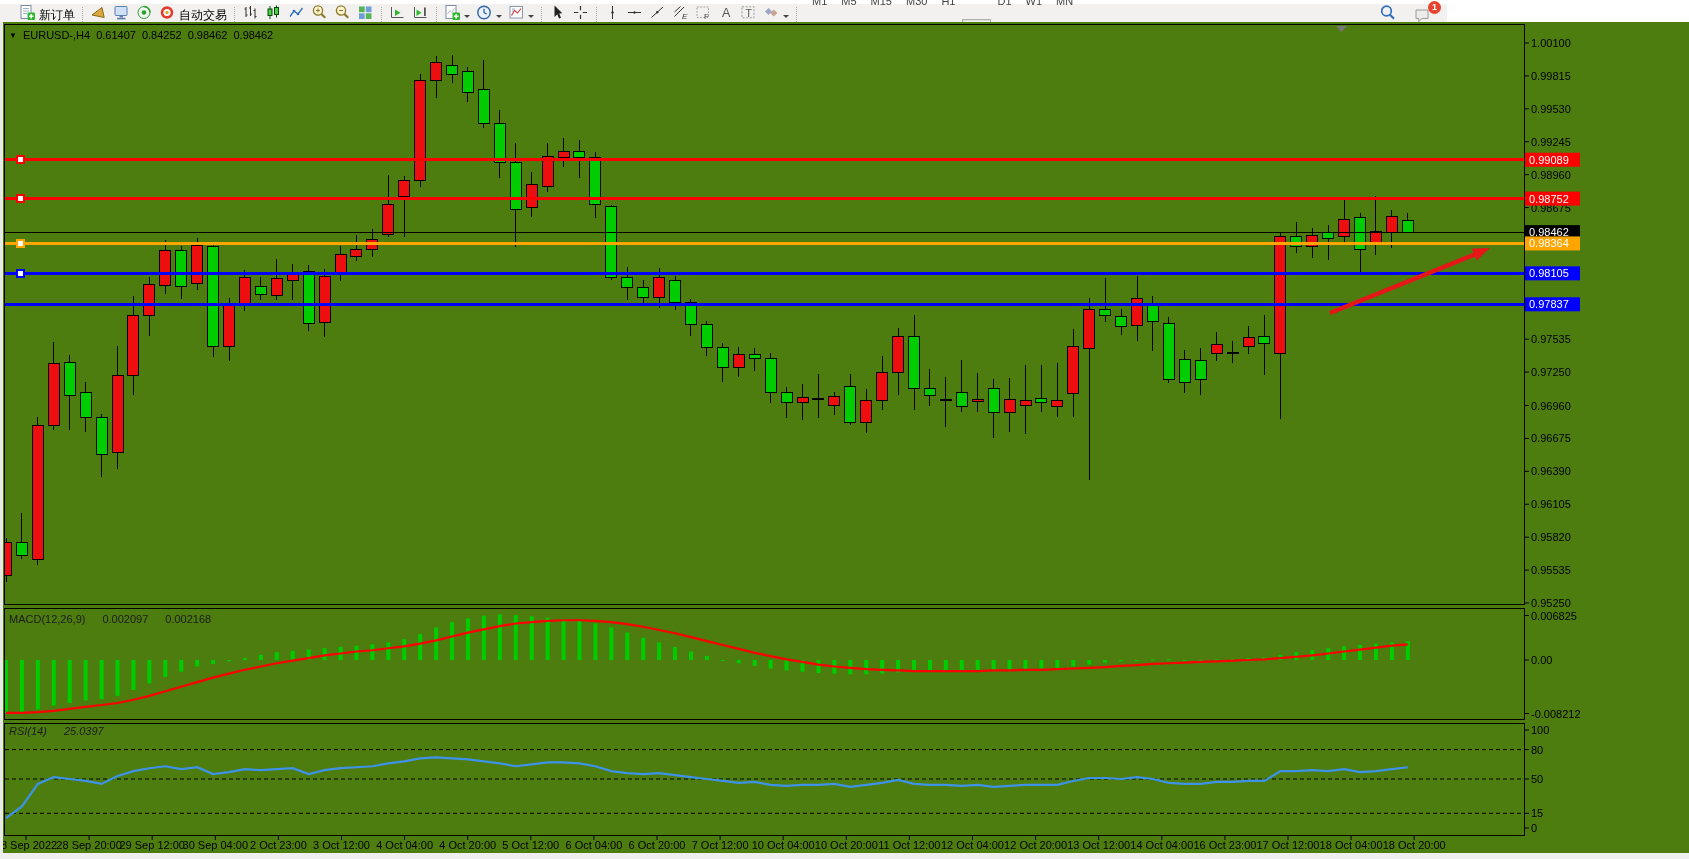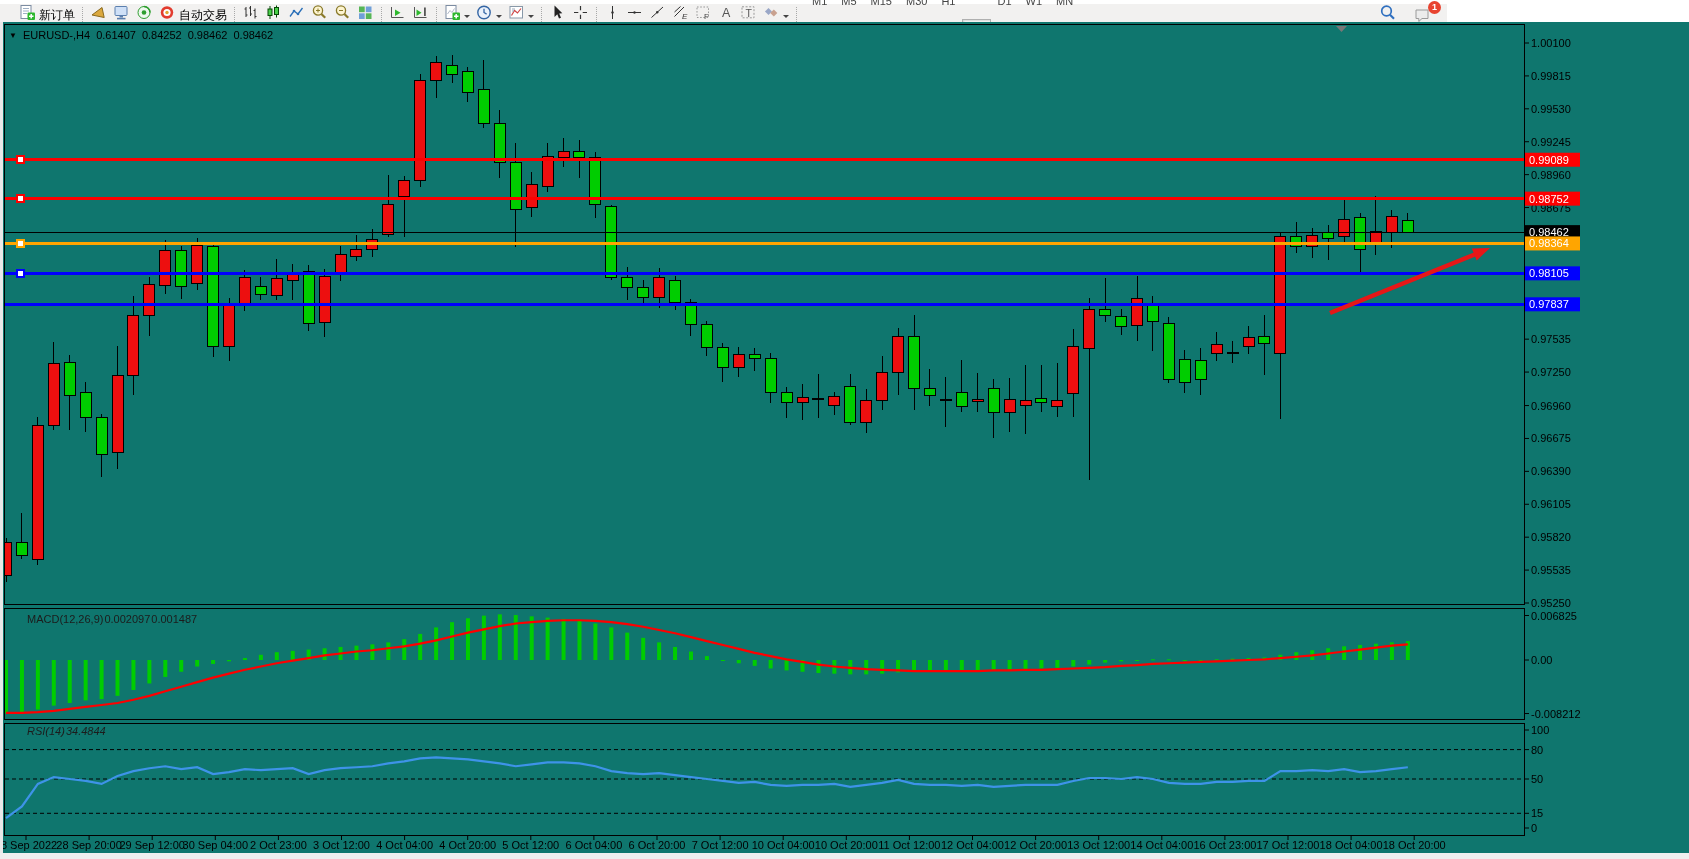--- a/index.html
+++ b/index.html
@@ -10,28 +10,28 @@
     gap:3px;padding:0 3px;box-sizing:border-box;cursor:default;}
   .tb-label{font-size:12px;color:#000;white-space:nowrap;line-height:20px;}
   .tb-sep{width:0;height:15px;border-left:1px dotted #a8a8a8;margin:0 4px;}
   .caret{width:0;height:0;border:3px solid transparent;border-top-color:#444;margin-top:6px;}
   .tf-btn{font-size:11px;color:#444;height:18px;line-height:18px;padding:0 6px;border:1px solid transparent;}
   .tf-active{background:#fcfcfc;border:1px solid #b0b0b0;box-shadow:inset 1px 1px 2px #d6d6d6;color:#222;margin-top:28px;}
   .right-icons{margin-left:auto;display:flex;align-items:center;gap:10px;margin-right:12px;}
   .chat-wrap{position:relative;display:inline-block;}
   .chat-badge{position:absolute;top:-4px;right:-6px;width:13px;height:13px;border-radius:50%;
     background:#e8432f;color:#fff;font-size:9px;line-height:13px;text-align:center;font-weight:bold;}
-  .chart-window{position:absolute;top:22px;left:0;width:1689px;height:837px;background:#0f766e;}
+  .chart-window{position:absolute;top:22px;left:0;width:1689px;height:837px;background:#4d7c0f;}
   .left-strip{position:absolute;left:0;top:0;width:3px;height:837px;background:#e9e9e9;}
   .bottom-strip{position:absolute;left:0;top:831px;width:1689px;height:6px;background:#efefef;}
   #chart-svg{position:absolute;left:0;top:0;}
   .chart-header{position:absolute;left:9px;top:7px;font-size:11px;color:#000;display:flex;gap:6px;
     align-items:center;background:transparent;}
   .chart-header .mk{font-size:8px;color:#000;}
-  .ind-label{position:absolute;left:27px;font-size:11px;color:#1c1c1c;display:flex;gap:1px;}
+  .ind-label{position:absolute;left:9px;font-size:11px;color:#1c1c1c;display:flex;gap:17px;}
   #macd-label{top:591px;}
   #rsi-label{top:703px;font-style:italic;}
   svg text{font-family:"Liberation Sans",sans-serif;}
 </style>
 </head>
 <body>
 
 <div class="toolbar">
   <span class="tb-btn">
     <span>
@@ -681,23 +681,23 @@
     <span>EURUSD-,H4</span>
     <span>0.61407</span>
     <span>0.84252</span>
     <span>0.98462</span>
     <span>0.98462</span>
   </div>
 
   <div class="ind-label" id="macd-label">
     <span>MACD(12,26,9)</span>
     <span>0.002097</span>
-    <span>0.001487</span>
+    <span>0.002168</span>
   </div>
 
   <div class="ind-label" id="rsi-label">
     <span>RSI(14)</span>
-    <span>34.4844</span>
+    <span>25.0397</span>
   </div>
 
   <div class="left-strip"></div>
   <div class="bottom-strip"></div>
 </div>
 
 </body></html>

